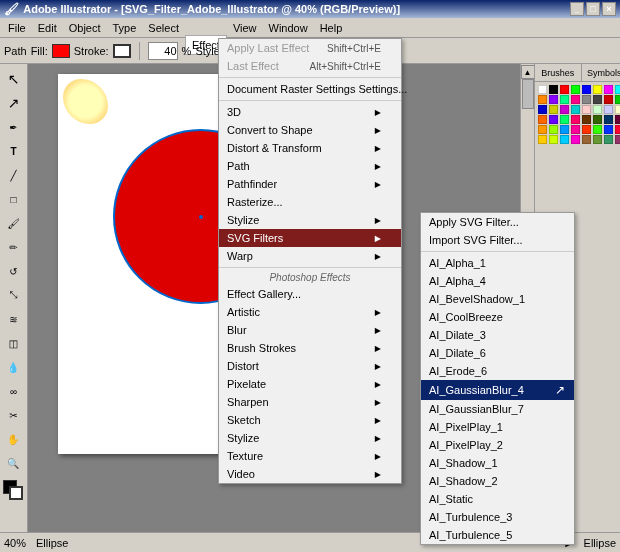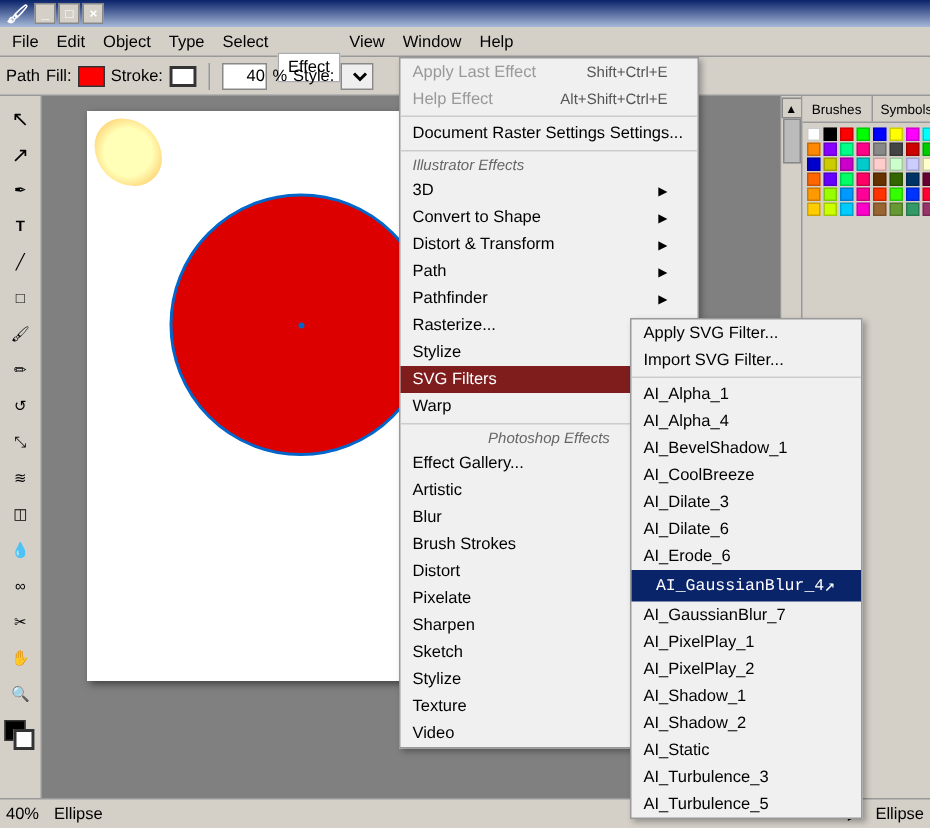--- a/index.html
+++ b/index.html
@@ -208,20 +208,21 @@
       background: #bbb;
       border: 1px solid #888;
       margin: 0 auto;
     }
   </style>
 </head>
 <body>
 
 <div class="title-bar">
   <span style="font-size:12px; margin-right:4px;">🖌</span>
+  <span class="title-bar-text">Adobe Illustrator - [SVG_Filter_Adobe_Illustrator @ 40% (RGB/Preview)]</span>
   <div class="title-bar-buttons">
     <div class="title-btn">_</div>
     <div class="title-btn">□</div>
     <div class="title-btn">×</div>
   </div>
 </div>
 
 <div class="menu-bar">
   <span class="menu-item">File</span>
   <span class="menu-item">Edit</span>
@@ -365,35 +366,34 @@
 
 <div class="status-bar">
   <span>40%</span>
   <span>Ellipse</span>
   <span style="flex:1;"></span>
   <span>▶</span>
   <span>Ellipse</span>
 </div>
 
 <div class="effect-menu-wrapper">
-  <div class="dropdown-menu" style="width:200px;margin-left:48px;">
+  <div class="dropdown-menu" style="width:184px;">
     <div class="dropdown-menu-item disabled">
       <span>Apply Last Effect</span>
       <span class="shortcut">Shift+Ctrl+E</span>
     </div>
     <div class="dropdown-menu-item disabled">
-      <span>Help Effect</span>
+      <span>Last Effect</span>
       <span class="shortcut">Alt+Shift+Ctrl+E</span>
     </div>
     <div class="dropdown-separator"></div>
     <div class="dropdown-menu-item">
       <span>Document Raster Settings Settings...</span>
     </div>
     <div class="dropdown-separator"></div>
-    <div style="padding:2px 8px; color:#666; font-style:italic; font-size:10px;">Illustrator Effects</div>
     <div class="dropdown-menu-item">
       <span>3D</span>
       <span class="submenu-arrow">▶</span>
     </div>
     <div class="dropdown-menu-item">
       <span>Convert to Shape</span>
       <span class="submenu-arrow">▶</span>
     </div>
     <div class="dropdown-menu-item">
       <span>Distort &amp; Transform</span>
@@ -474,21 +474,21 @@
   <div class="submenu-item">Apply SVG Filter...</div>
   <div class="submenu-item">Import SVG Filter...</div>
   <div class="dropdown-separator"></div>
   <div class="submenu-item">AI_Alpha_1</div>
   <div class="submenu-item">AI_Alpha_4</div>
   <div class="submenu-item">AI_BevelShadow_1</div>
   <div class="submenu-item">AI_CoolBreeze</div>
   <div class="submenu-item">AI_Dilate_3</div>
   <div class="submenu-item">AI_Dilate_6</div>
   <div class="submenu-item">AI_Erode_6</div>
-  <div class="submenu-item highlighted" style="display:flex; align-items:center; justify-content:center;font-family:Liberation Mono, monospace;">
+  <div class="submenu-item highlighted" style="display:flex; align-items:center; justify-content:space-between;">
     <span>AI_GaussianBlur_4</span>
     <span style="font-size:12px;">↗</span>
   </div>
   <div class="submenu-item">AI_GaussianBlur_7</div>
   <div class="submenu-item">AI_PixelPlay_1</div>
   <div class="submenu-item">AI_PixelPlay_2</div>
   <div class="submenu-item">AI_Shadow_1</div>
   <div class="submenu-item">AI_Shadow_2</div>
   <div class="submenu-item">AI_Static</div>
   <div class="submenu-item">AI_Turbulence_3</div>

